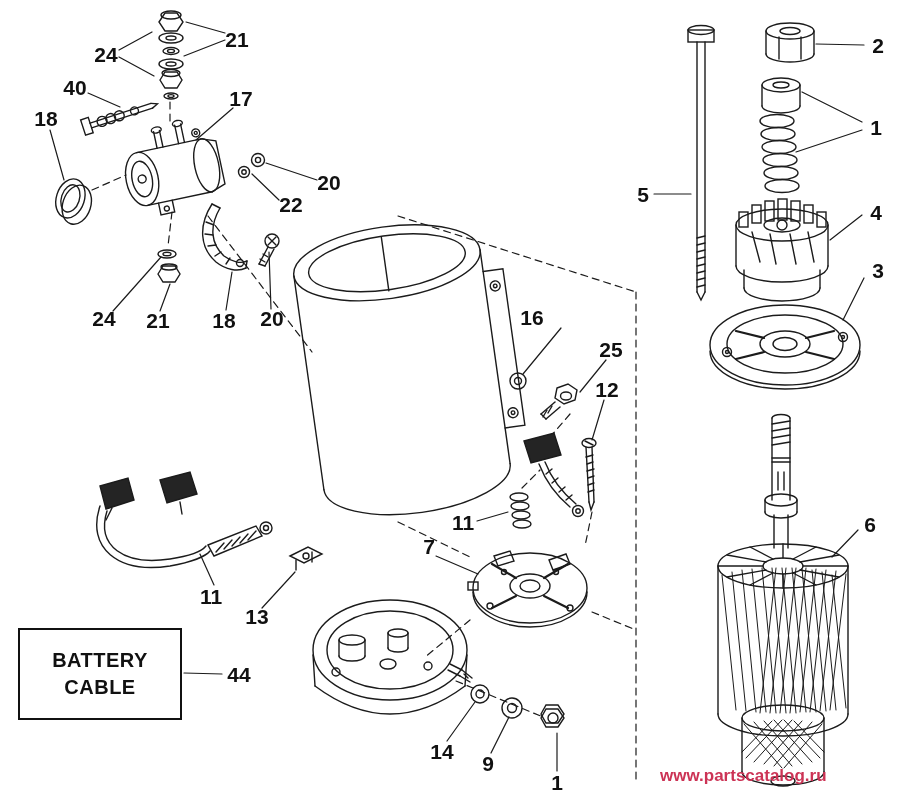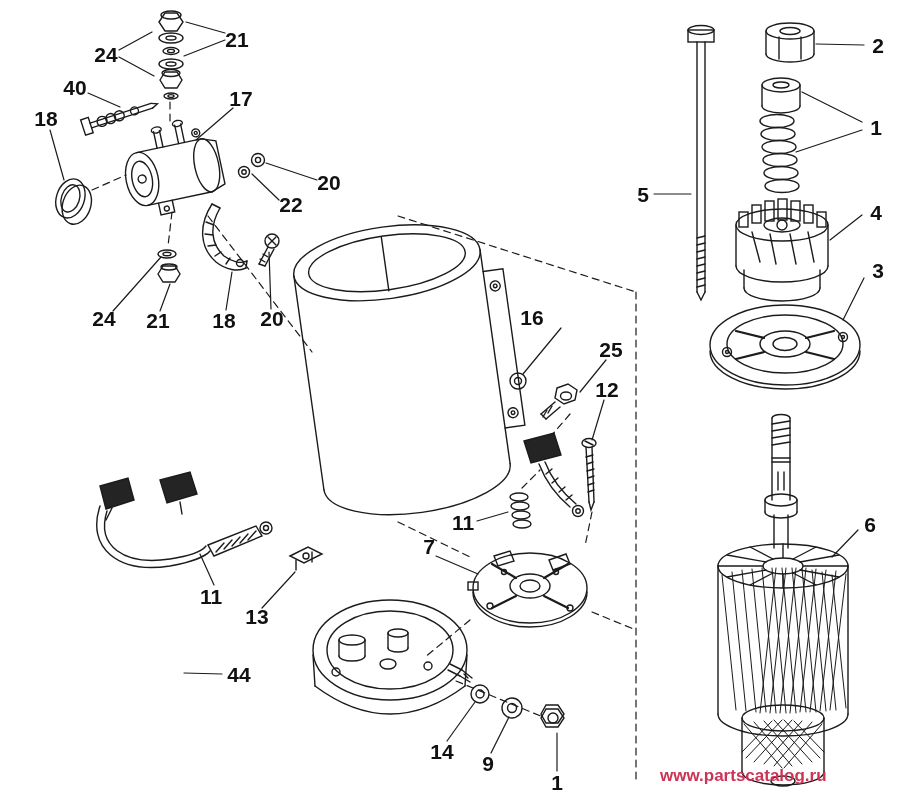--- a/index.html
+++ b/index.html
@@ -502,16 +502,20 @@
   <div class="callout" style="left:870px;top:525px">6</div>
   <div class="callout" style="left:463px;top:523px">11</div>
   <div class="callout" style="left:429px;top:547px">7</div>
   <div class="callout" style="left:211px;top:597px">11</div>
   <div class="callout" style="left:257px;top:617px">13</div>
   <div class="callout" style="left:239px;top:675px">44</div>
   <div class="callout" style="left:442px;top:752px">14</div>
   <div class="callout" style="left:488px;top:764px">9</div>
   <div class="callout" style="left:557px;top:783px">1</div>
 
+  <div class="battery-box">
+    <div>BATTERY</div>
+    <div>CABLE</div>
+  </div>
 
   <div class="watermark" style="color: rgb(204, 51, 85);">www.partscatalog.ru</div>
 
 </div>
 
 </body></html>

